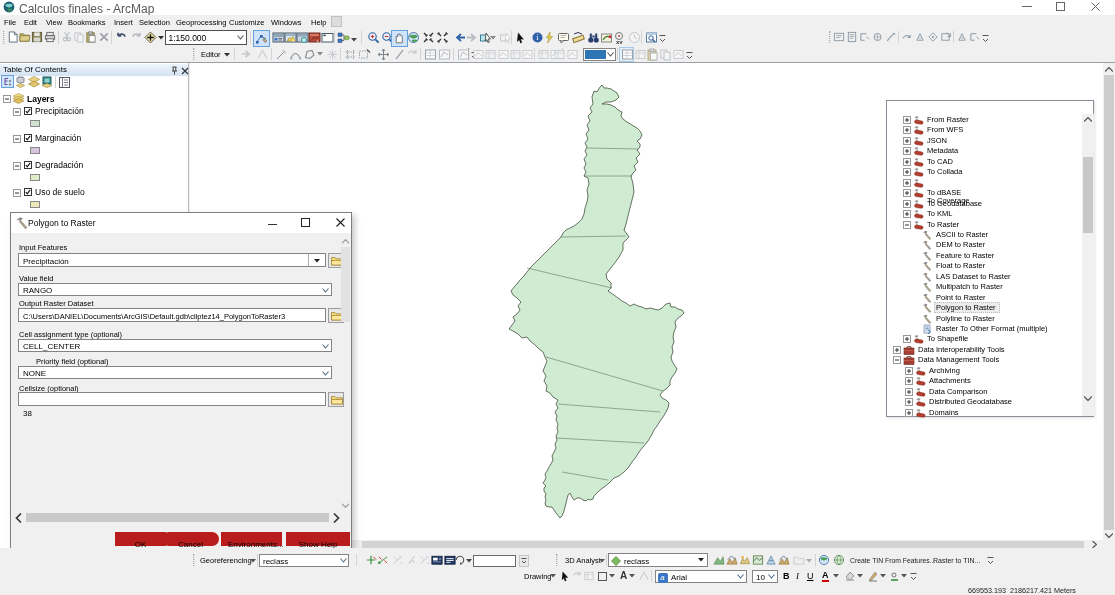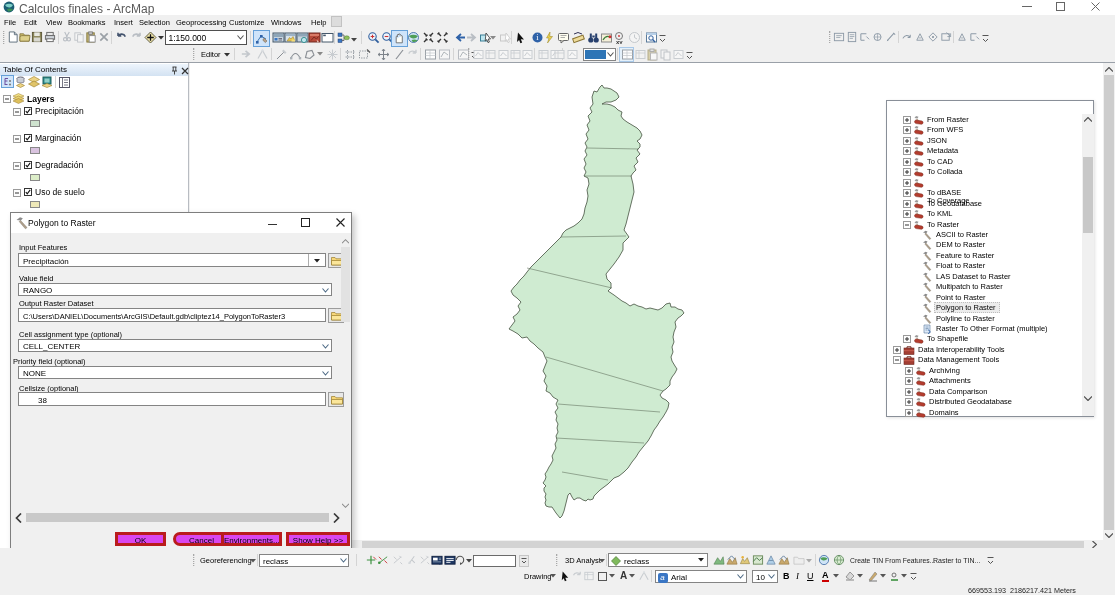--- a/index.html
+++ b/index.html
@@ -1,17 +1,17 @@
 <!DOCTYPE html>
 <html><head><meta charset="utf-8"><style>
 *{margin:0;padding:0;box-sizing:border-box;}
 html,body{width:1115px;height:595px;overflow:hidden;}
 body{font-family:"Liberation Sans",sans-serif;background:#f0f0f0;position:relative;font-size:9px;color:#000;}
 .abs{position:absolute;}
-.btn{position:absolute;background:#d946ef;border:3px solid #b91c1c;font-size:8px;text-align:center;color:#000;}
+.btn{position:absolute;background:#15803d;border:7px solid #b91c1c;font-size:8px;text-align:center;color:#000;}
 .lbl{position:absolute;font-size:7.5px;color:#000;}
 .fld{position:absolute;background:#fff;border:1px solid #848484;font-size:8px;}
 .trow{position:absolute;font-size:7.5px;white-space:nowrap;}
 </style></head>
 <body>
 <div class="abs" style="left:0;top:0;width:1115px;height:15px;background:#ffffff;">
   <svg class="abs" style="left:3px;top:1px" width="12" height="12" viewBox="0 0 12 12">
       <circle cx="6" cy="6" r="5.4" fill="#1c5f74"></circle>
       <path d="M2 4 Q6 1.5 10 4 Q8 7 6 6.5 Q3 6 2 4Z" fill="#7fd0c8"></path>
       <path d="M4 8 Q7 7 10 8.5 Q8 11 5 10.5Z" fill="#3a8f57"></path>
@@ -854,30 +854,30 @@
       <path d="M0.5 4.5 H11.5 V9 H0.5 Z" fill="#fbe69a" stroke="#9a7d2c" stroke-width="0.7"></path>
     </svg>
   </div>
 <span class="lbl" style="left:19px;top:330px;">Cell assignment type (optional)</span>
 <div class="fld" style="left:18px;top:339px;width:314px;height:13px;">
     <span style="position:absolute;left:4px;top:2px;">CELL_CENTER</span>
   </div>
 <svg class="abs" style="left:322px;top:344px" width="7" height="5" viewBox="0 0 7 5">
     <path d="M0.5 0.5 L3.5 4 L6.5 0.5" fill="none" stroke="#4d6a85" stroke-width="1.1"></path>
   </svg>
-<span class="lbl" style="left:13px;top:357px;">Priority field (optional)</span>
+<span class="lbl" style="left:36px;top:357px;">Priority field (optional)</span>
 <div class="fld" style="left:18px;top:366px;width:314px;height:13px;">
     <span style="position:absolute;left:4px;top:2px;">NONE</span>
   </div>
 <svg class="abs" style="left:322px;top:371px" width="7" height="5" viewBox="0 0 7 5">
     <path d="M0.5 0.5 L3.5 4 L6.5 0.5" fill="none" stroke="#4d6a85" stroke-width="1.1"></path>
   </svg>
 <span class="lbl" style="left:19px;top:384px;">Cellsize (optional)</span>
 <div class="fld" style="left:18px;top:392px;width:308px;height:14px;">
-    <span style="position:absolute;left:4px;top:3px;margin-left:15px;">38</span>
+    <span style="position:absolute;left:4px;top:16px;">38</span>
   </div>
 <div class="abs" style="left:328px;top:392px;width:16px;height:15px;background:#e8e8e8;border:1px solid #9c9c9c;">
     <svg style="position:absolute;left:1.5px;top:2px" width="12" height="10" viewBox="0 0 12 10">
       <path d="M0.5 1.5 H4 L5 2.8 H11.5 V9 H0.5 Z" fill="#f7d779" stroke="#9a7d2c" stroke-width="0.7"></path>
       <path d="M0.5 4.5 H11.5 V9 H0.5 Z" fill="#fbe69a" stroke="#9a7d2c" stroke-width="0.7"></path>
     </svg>
   </div>
 <div class="abs" style="left:340px;top:237px;width:11px;height:273px;">
   <svg class="abs" style="left:2px;top:2px" width="7" height="5" viewBox="0 0 8 5">
       <path d="M0 4.5 L4 0.5 L8 4.5" fill="none" stroke="#8a8a8a" stroke-width="1.2"></path>
@@ -890,21 +890,21 @@
 <div class="abs" style="left:11px;top:512px;width:340px;height:12px;">
   <svg class="abs" style="left:4px;top:1px" width="7" height="10" viewBox="0 0 7 10">
       <path d="M6 0.5 L1.5 5 L6 9.5" fill="none" stroke="#3a3a3a" stroke-width="1.7"></path>
     </svg>
   <div class="abs" style="left:15px;top:1px;width:303px;height:9px;background:#c9c9c9;"></div>
   <svg class="abs" style="left:322px;top:1px" width="7" height="10" viewBox="0 0 7 10">
       <path d="M1 0.5 L5.5 5 L1 9.5" fill="none" stroke="#3a3a3a" stroke-width="1.7"></path>
     </svg>
 </div>
 <div class="btn" style="left:115px;top:532px;width:51px;height:14px;line-height:12px;">OK</div>
-<div class="btn" style="left:173px;top:532px;width:57px;height:14px;line-height:12px;border-radius:7px;">Cancel</div>
+<div class="btn" style="left:162px;top:532px;width:57px;height:14px;line-height:12px;border-radius:7px;">Cancel</div>
 <div class="btn" style="left:221px;top:532px;width:61px;height:14px;line-height:12px;">Environments...</div>
 <div class="btn" style="left:286px;top:532px;width:64px;height:14px;line-height:12px;">Show Help &gt;&gt;</div>
 <div class="abs" style="left:0;top:548px;width:1115px;height:47px;background:#f0f0f0;"></div>
 <div class="abs" style="left:193px;top:554px;width:2px;height:12px;border-left:1px dotted #a8a8a8;border-right:1px dotted #dadada;"></div>
 <span class="abs" style="left:200px;top:556px;font-size:7.5px;">Georeferencing</span>
 <svg class="abs" style="left:250px;top:559px" width="6" height="4" viewBox="0 0 6 4">
     <path d="M0 0 L3 3.5 L6 0 Z" fill="#555"></path>
   </svg>
 <div class="abs" style="left:257px;top:554px;width:1px;height:12px;background:#d4d4d4;"></div>
 <div class="fld" style="left:259px;top:554px;width:90px;height:13px;">

